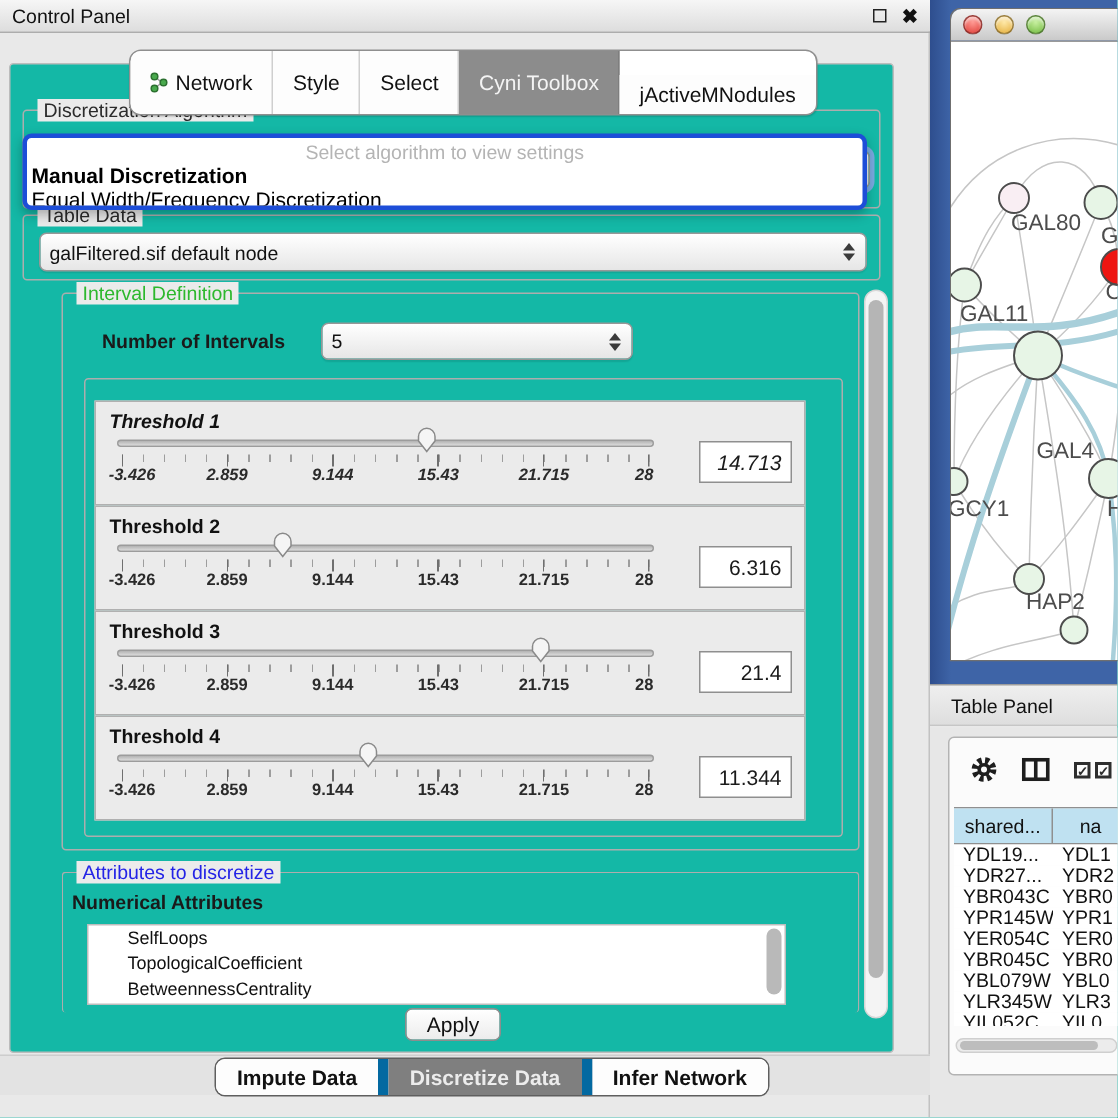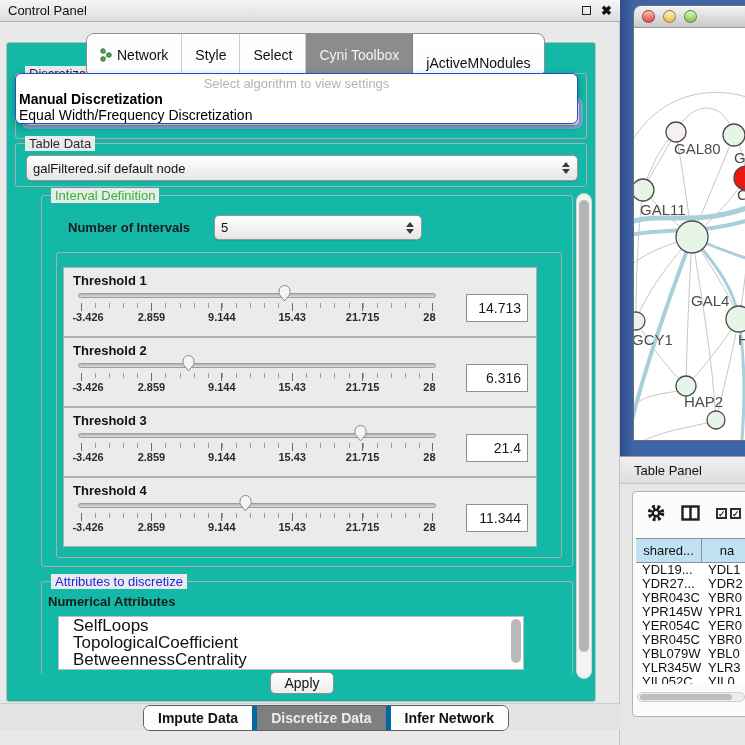--- a/index.html
+++ b/index.html
@@ -31,52 +31,52 @@
 
   
   .combo { position:absolute; height:26px; background:linear-gradient(#ffffff,#e6e6e6); border:1px solid #979797; border-radius:5px; display:flex; align-items:center; padding:0 6px; box-shadow:0 1px 1px rgba(0,0,0,.1); }
   .combo-text { font-size:13px; color:#111; flex:1; overflow:hidden; white-space:nowrap; }
   .stepper { width:11px; height:16px; display:flex; flex-direction:column; justify-content:center; align-items:center; gap:2px; }
   .arr-up { width:0; height:0; border-left:4px solid transparent; border-right:4px solid transparent; border-bottom:5px solid #3b3b3b; }
   .arr-dn { width:0; height:0; border-left:4px solid transparent; border-right:4px solid transparent; border-top:5px solid #3b3b3b; }
   .combo-focus { box-shadow:0 0 0 3px #7aa9e0; }
 
   
-  .algo-popup { position:absolute; left:8px; top:30px; width:563px; height:51px; background:#ffffff; border:1px solid #1d4ed8; border-radius:6px; box-shadow:0 3px 8px rgba(0,0,0,.28); z-index:30; overflow:hidden; }
+  .algo-popup { position:absolute; left:8px; top:46px; width:563px; height:51px; background:#ffffff; border:3px solid #1d4ed8; border-radius:6px; box-shadow:0 3px 8px rgba(0,0,0,.28); z-index:30; overflow:hidden; }
   .popup-hint { text-align:center; color:#b4b4b4; font-size:13px; margin-top:2px; }
   .popup-opt { font-size:14px; padding:0 3px; line-height:16px; color:#000; }
   .popup-opt.bold { font-weight:bold; }
 
   
   .th-panel { position:absolute; left:6px; width:474px; height:70px; border:1px solid #b0b0b0; background:#ebebeb; }
   .th-label { position:absolute; left:9px; top:5px; font-weight:bold; font-size:13px; color:#111; }
   .slider { position:absolute; left:14px; top:21px; width:358px; height:30px; }
   .track { position:absolute; left:0; top:4px; width:100%; height:5px; border-radius:3px; background:linear-gradient(#b3b3b3,#dcdcdc); border:1px solid #9c9c9c; }
   .majorticks { position:absolute; left:3px; right:3px; top:14px; height:8px; background:repeating-linear-gradient(90deg,#6f6f6f 0 1px,transparent 1px 20%); border-right:1px solid #6f6f6f; }
   .minorticks { position:absolute; left:3px; right:3px; top:14px; height:5px; background:repeating-linear-gradient(90deg,#9d9d9d 0 1px,transparent 1px 4%); }
   .thumb { position:absolute; top:-5px; width:15px; height:19px; margin-left:-8px; }
   .ticklabels { position:absolute; left:3px; right:3px; top:22px; height:12px; font-size:11px; font-weight:bold; color:#2a2a2a; }
   .ticklabels span { position:absolute; transform:translateX(-50%); white-space:nowrap; }
   .value-box { position:absolute; right:8px; top:26px; width:62px; height:28px; background:#fff; border:1px solid #8f8f8f; font-size:14px; display:flex; align-items:center; justify-content:flex-end; padding-right:6px; }
 
   
   .attr-list { position:absolute; left:16px; top:34px; width:466px; height:54px; background:#fff; border:1px solid #bdbdbd; overflow:hidden; }
-  .attr-item { font-size:17px; line-height:17px; padding-left:14px; color:#111; }
+  .attr-item { font-size:12px; line-height:17px; padding-left:26px; color:#111; }
   .list-scroll { position:absolute; right:2px; top:2px; width:10px; height:44px; background:#b9b9b9; border-radius:5px; }
 
   .apply-btn { position:absolute; left:263px; top:629px; width:64px; height:22px; background:linear-gradient(#ffffff,#ececec); border:1px solid #8d8d8d; border-radius:5px; font-size:14px; color:#111; display:flex; align-items:center; justify-content:center; }
 
   
   .v-scroll-track { position:absolute; left:569px; top:150px; width:16px; height:486px; background:#f4f4f4; border:1px solid #d6d6d6; border-radius:8px; }
   .v-scroll-thumb { position:absolute; left:2px; top:6px; width:10px; height:452px; background:#b5b5b5; border-radius:5px; }
 
   
   .bottom-bar { position:absolute; left:0; top:703px; width:620px; height:27px; background:#e3e3e3; border-top:1px solid #cdcdcd; }
   .bottom-tabs { position:absolute; left:143px; top:1px; display:flex; background:#fff; border:1px solid #5f5f5f; border-radius:7px; overflow:hidden; }
-  .bottom-tab { padding:4px 14px; font-size:14px; font-weight:bold; color:#111; background:#fdfdfd; border-right:5px solid #0369a1; white-space:nowrap; }
+  .bottom-tab { padding:4px 14px; font-size:14px; font-weight:bold; color:#111; background:#fdfdfd; border-right:7px solid #0369a1; white-space:nowrap; }
   .bottom-tab:last-child { border-right:none; }
   .bottom-tab.selected { background:#7f7f7f; color:#ececec; }
 
   
   #net-frame { position:absolute; left:620px; top:0; width:125px; height:456px; background:linear-gradient(90deg,#2e4e8e 0px,#3e64a7 14px); }
   #net-window { position:absolute; left:13px; top:5px; width:118px; height:436px; border-radius:8px 0 0 0; overflow:hidden; border:1px solid #6f6f6f; border-right:none; }
   .titlebar { height:22px; background:linear-gradient(#f4f4f4,#c9c9c9); border-bottom:1px solid #9a9a9a; display:flex; align-items:center; padding-left:8px; gap:8px; }
   .tl { width:13px; height:13px; border-radius:50%; border:1px solid rgba(0,0,0,.35); box-shadow:inset 0 2px 2px rgba(255,255,255,.6); }
   .tl.red { background:radial-gradient(circle at 50% 35%, #ff9a94, #dd3b34); }
   .tl.yellow { background:radial-gradient(circle at 50% 35%, #ffe9a8, #e3ac38); }
@@ -169,21 +169,21 @@
       <div class="combo" style="left:172px; top:19px; width:208px; height:25px;">
         <span class="combo-text">5</span>
         <span class="stepper">
             <span class="arr-up"></span>
             <span class="arr-dn"></span>
           </span>
       </div>
 
       <div class="groupbox" style="left:14px; top:56px; width:506px; height:306px;">
 
-        <div class="th-panel" style="top:14px;">
+        <div class="th-panel" style="top:14px;font-style:italic;">
           <span class="th-label">Threshold 1</span>
           <div class="slider">
             <div class="track"></div>
             <div class="minorticks"></div>
             <div class="majorticks"></div>
             <div class="thumb" style="left:57.7%"><svg width="15" height="19" viewBox="0 0 15 19">
                   <path d="M2 7 a5.5 5.5 0 0 1 11 0 v3 l-5.5 7 -5.5 -7 z" fill="#f5f5f5" stroke="#8a8a8a"></path>
                 </svg></div>
             <div class="ticklabels">
               <span style="left:2%">-3.426</span>

